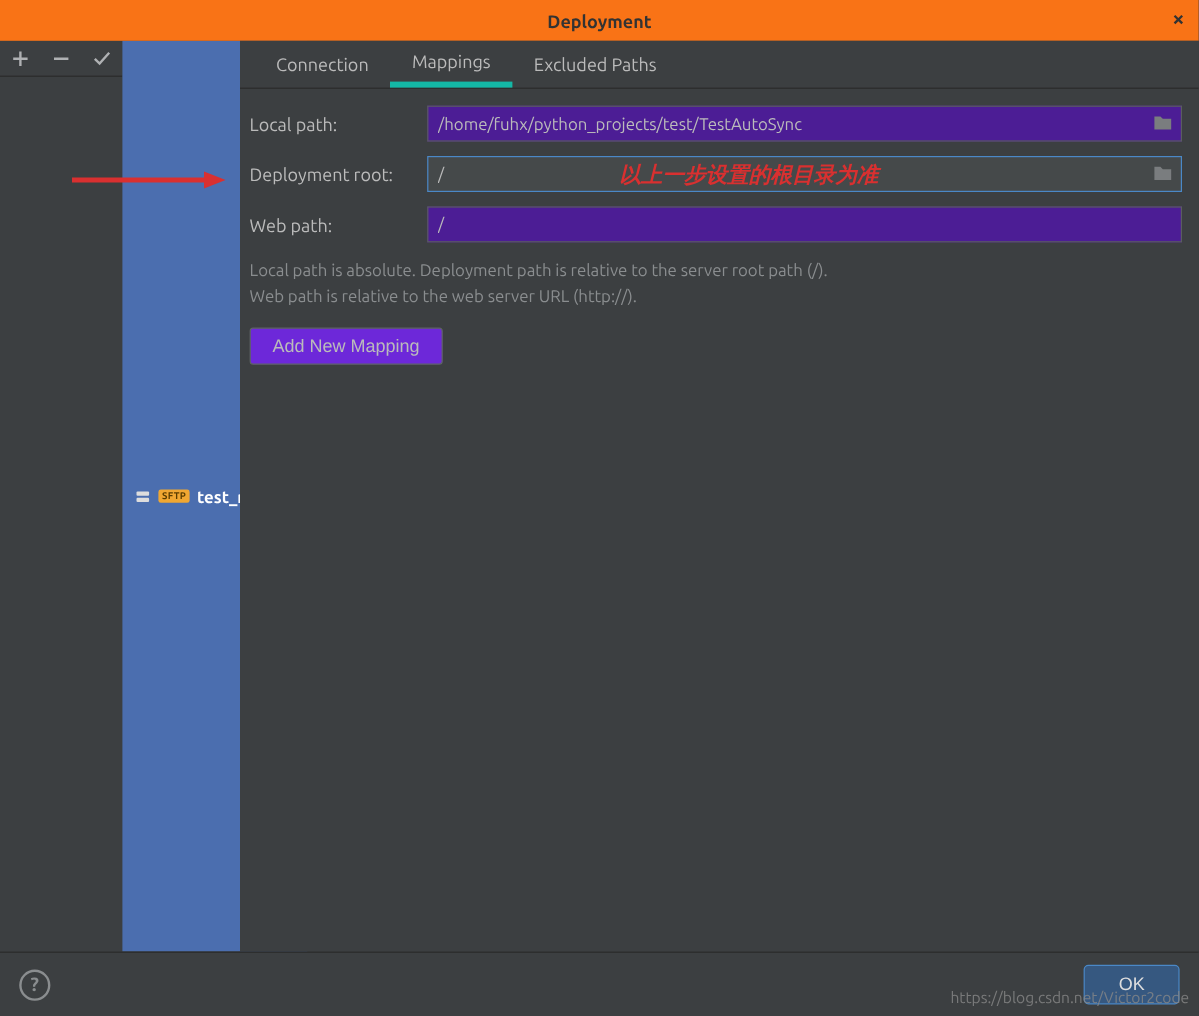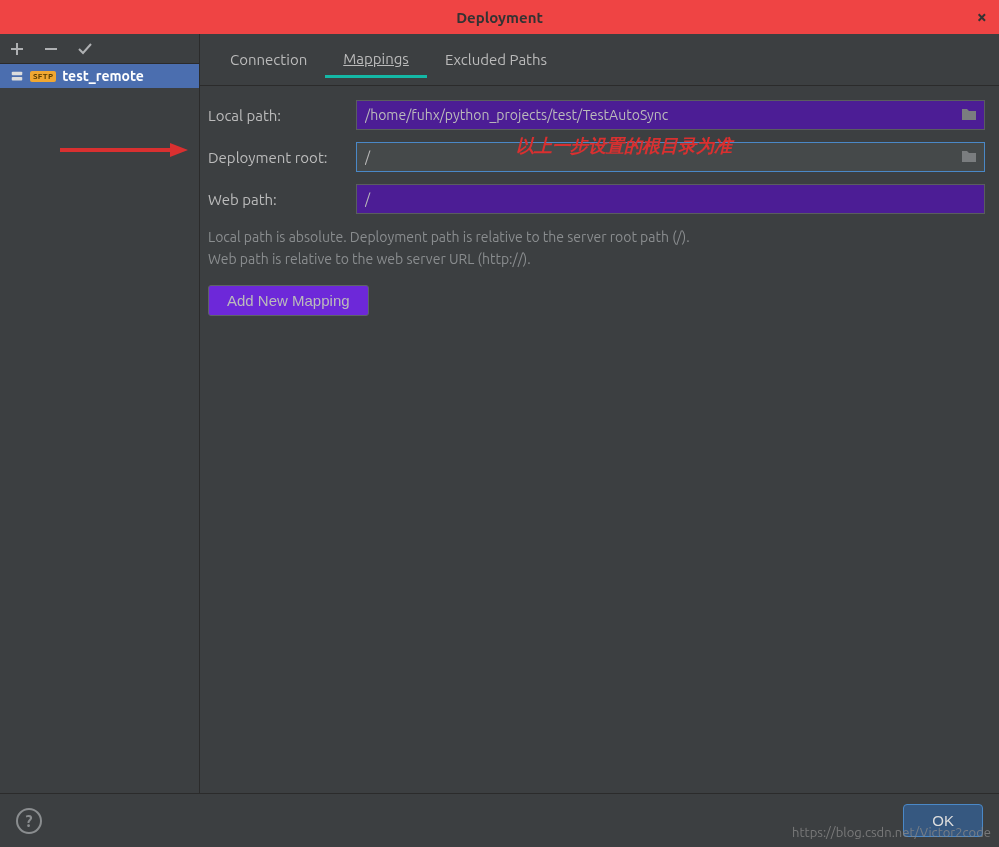--- a/index.html
+++ b/index.html
@@ -10,21 +10,21 @@
     body {
       font-family: "Segoe UI", Ubuntu, sans-serif;
       background: #3c3f41;
       color: #bbbbbb;
       width: 999px;
       height: 847px;
       overflow: hidden;
       position: relative;
     }
     .title-bar {
-      background: #ef4444;
+      background: #f97316;
       color: #333;
       height: 34px;
       display: flex;
       align-items: center;
       justify-content: center;
       position: relative;
       font-size: 15px;
       font-weight: 600;
     }
     .close-x {
@@ -38,21 +38,21 @@
     .main-container {
       display: flex;
       height: calc(100% - 34px - 54px);
       background: #3c3f41;
     }
     .sidebar {
       width: 200px;
       background: #3c3f41;
       border-right: 1px solid #2b2b2b;
       display: flex;
-      flex-direction: column;
+      flex-direction: row;
     }
     .toolbar {
       height: 30px;
       display: flex;
       align-items: center;
       padding: 0 8px;
       gap: 16px;
       border-bottom: 1px solid #2b2b2b;
     }
     .toolbar-btn {
@@ -89,35 +89,34 @@
       height: 14px;
     }
     .content {
       flex: 1;
       background: #3c3f41;
       padding: 0;
       position: relative;
     }
     .tabs {
       display: flex;
-      height: 52px;
+      height: 40px;
       align-items: center;
       padding-left: 12px;
       border-bottom: 1px solid #2b2b2b;
     }
     .tab {
       padding: 8px 18px;
       color: #bbbbbb;
       font-size: 15px;
       cursor: pointer;
       position: relative;
     }
     .tab.active {
-      border-bottom: 3px solid #14b8a6;
-      text-decoration: underline;
+      border-bottom: 5px solid #14b8a6;
     }
     .form-area {
       padding: 14px 14px 0 8px;
     }
     .form-row {
       display: flex;
       align-items: center;
       margin-bottom: 12px;
       gap: 8px;
     }

